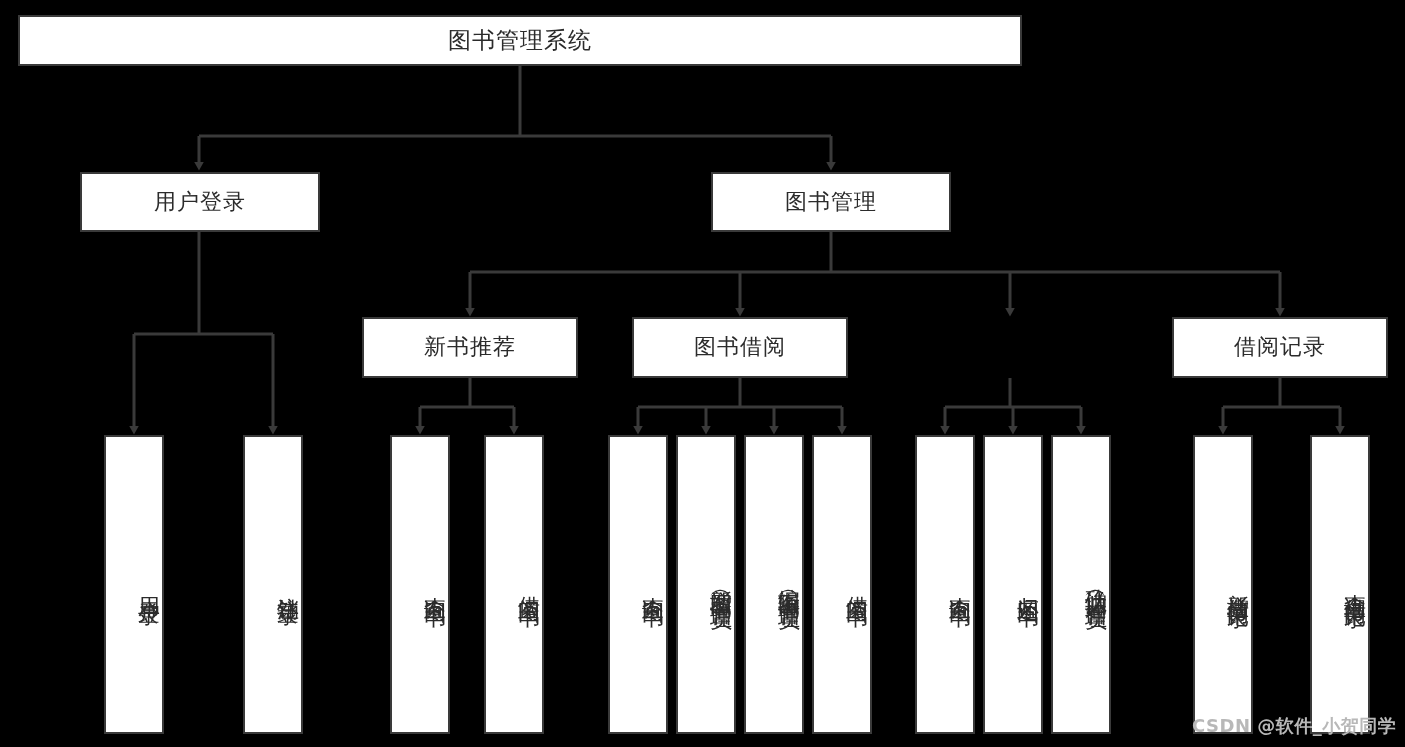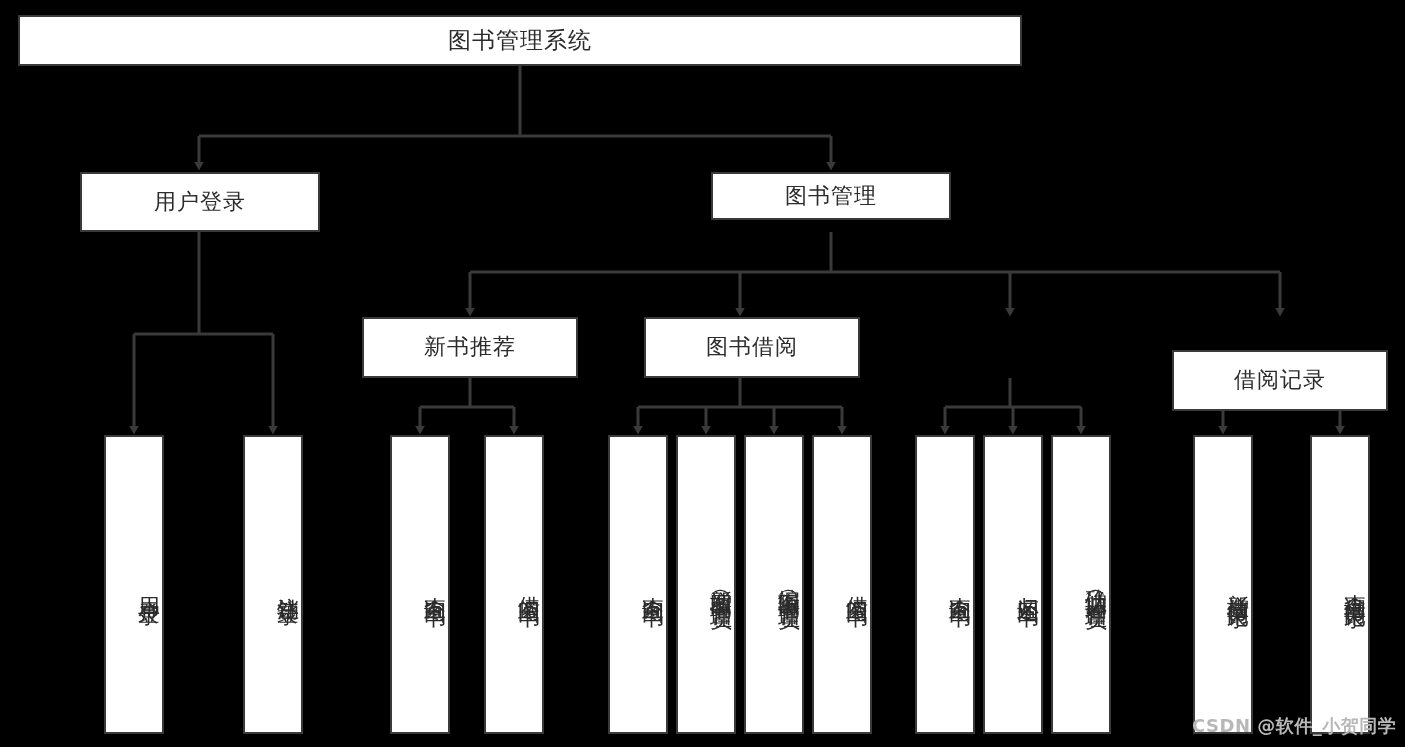--- a/index.html
+++ b/index.html
@@ -120,25 +120,25 @@
       <path d="M1280,378 L1280,407"></path>
       <path d="M1223,407 L1340,407"></path>
       <path d="M1223,407 L1223,427" marker-end="url(#arrowhead)"></path>
       <path d="M1340,407 L1340,427" marker-end="url(#arrowhead)"></path>
     </g>
   </svg>
 
   <div class="node horizontal root" style="left:18px; top:15px; width:1004px; height:51px;">图书管理系统</div>
 
   <div class="node horizontal" style="left:80px; top:172px; width:240px; height:60px;">用户登录</div>
-  <div class="node horizontal" style="left:711px; top:172px; width:240px; height:48px;">图书管理</div>
+  <div class="node horizontal" style="left:711px; top:172px; width:240px; height:60px;">图书管理</div>
 
   <div class="node horizontal" style="left:362px; top:317px; width:216px; height:61px;">新书推荐</div>
-  <div class="node horizontal" style="left:632px; top:317px; width:216px; height:61px;margin-left:12px;">图书借阅</div>
-  <div class="node horizontal" style="left:1172px; top:317px; width:216px; height:61px;margin-top:33px;">借阅记录</div>
+  <div class="node horizontal" style="left:632px; top:317px; width:216px; height:61px;">图书借阅</div>
+  <div class="node horizontal" style="left:1172px; top:317px; width:216px; height:61px;">借阅记录</div>
 
   <div class="node vertical" style="left:104px; top:435px; width:60px; height:299px;">用户登录</div>
   <div class="node vertical" style="left:243px; top:435px; width:60px; height:299px;">注销登录</div>
 
   <div class="node vertical" style="left:390px; top:435px; width:60px; height:299px;">查询图书</div>
   <div class="node vertical" style="left:484px; top:435px; width:60px; height:299px;">借阅图书</div>
 
   <div class="node vertical" style="left:608px; top:435px; width:60px; height:299px;">查询图书</div>
   <div class="node vertical tall-text" style="left:676px; top:435px; width:60px; height:299px;">新增图书（管理员）</div>
   <div class="node vertical tall-text" style="left:744px; top:435px; width:60px; height:299px;">编辑图书（管理员）</div>

